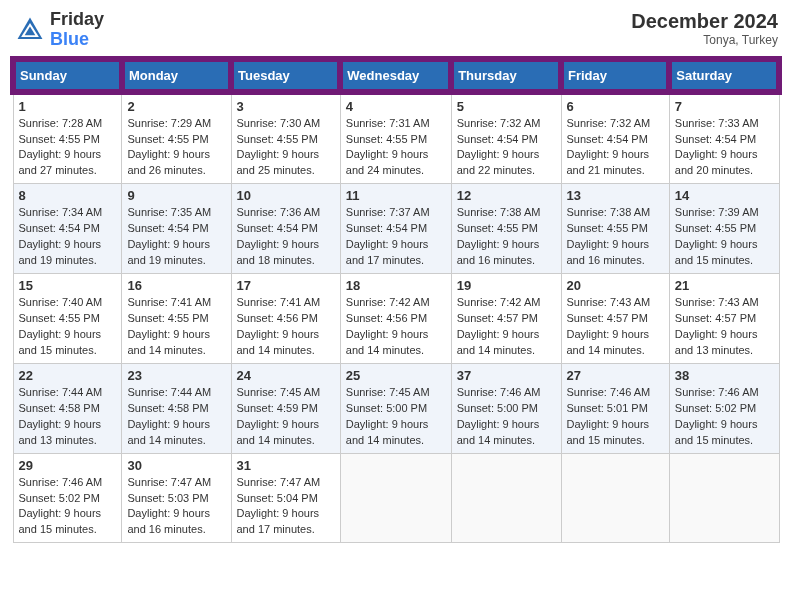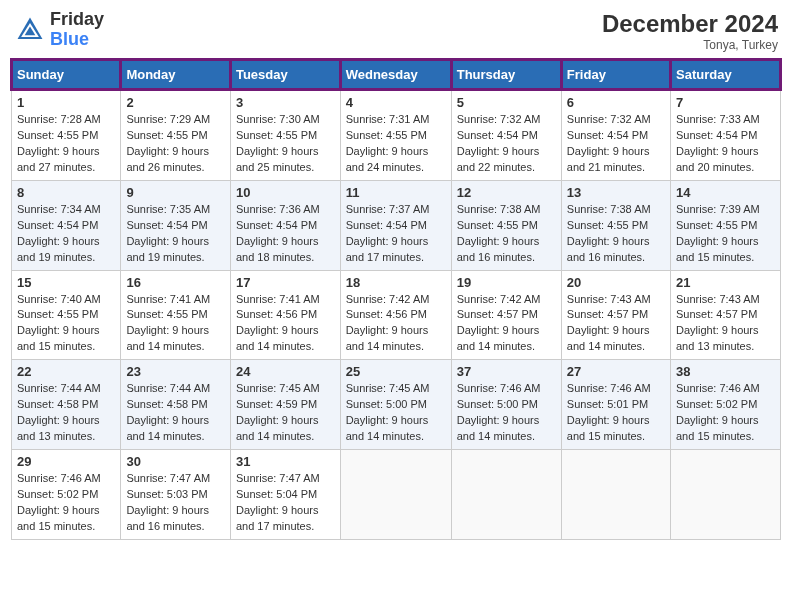--- a/index.html
+++ b/index.html
@@ -38,41 +38,41 @@
       color: #3b82f6;
     }
     .logo-icon {
       width: 32px;
       height: 32px;
     }
     .title-block {
       text-align: right;
     }
     .month-title {
-      font-size: 24px;
+      font-size: 20px;
       font-weight: bold;
       color: #333;
     }
     .location {
       font-size: 12px;
       color: #555;
     }
     .calendar {
       width: 100%;
       border-collapse: collapse;
       border: 1px solid #ccc;
     }
     .calendar th {
       background: #2a6db5;
       color: #fff;
       font-size: 13px;
       font-weight: bold;
       padding: 6px 4px;
       text-align: left;
-      border: 3px solid #701a75;
+      border: 6px solid #701a75;
     }
     .calendar td {
       border: 1px solid #ccc;
       vertical-align: top;
       padding: 4px 5px;
       font-size: 10.5px;
       color: #333;
       background: #fff;
       width: 113px;
       min-height: 80px;

